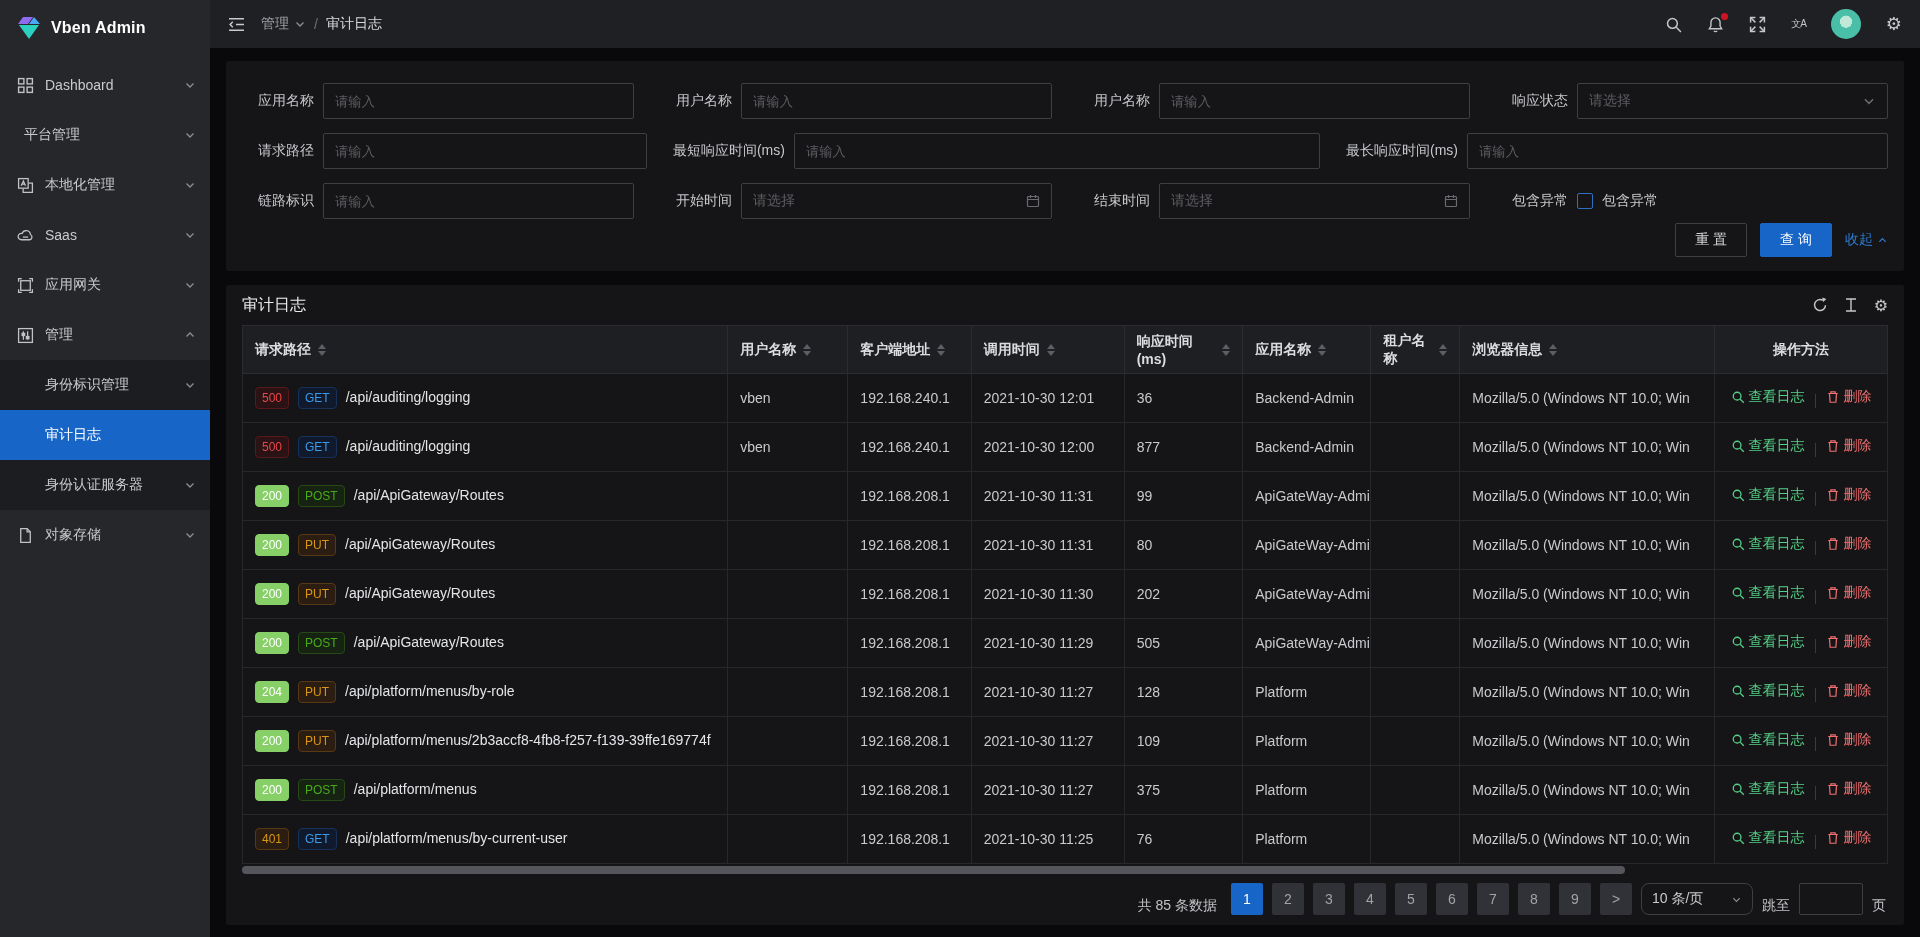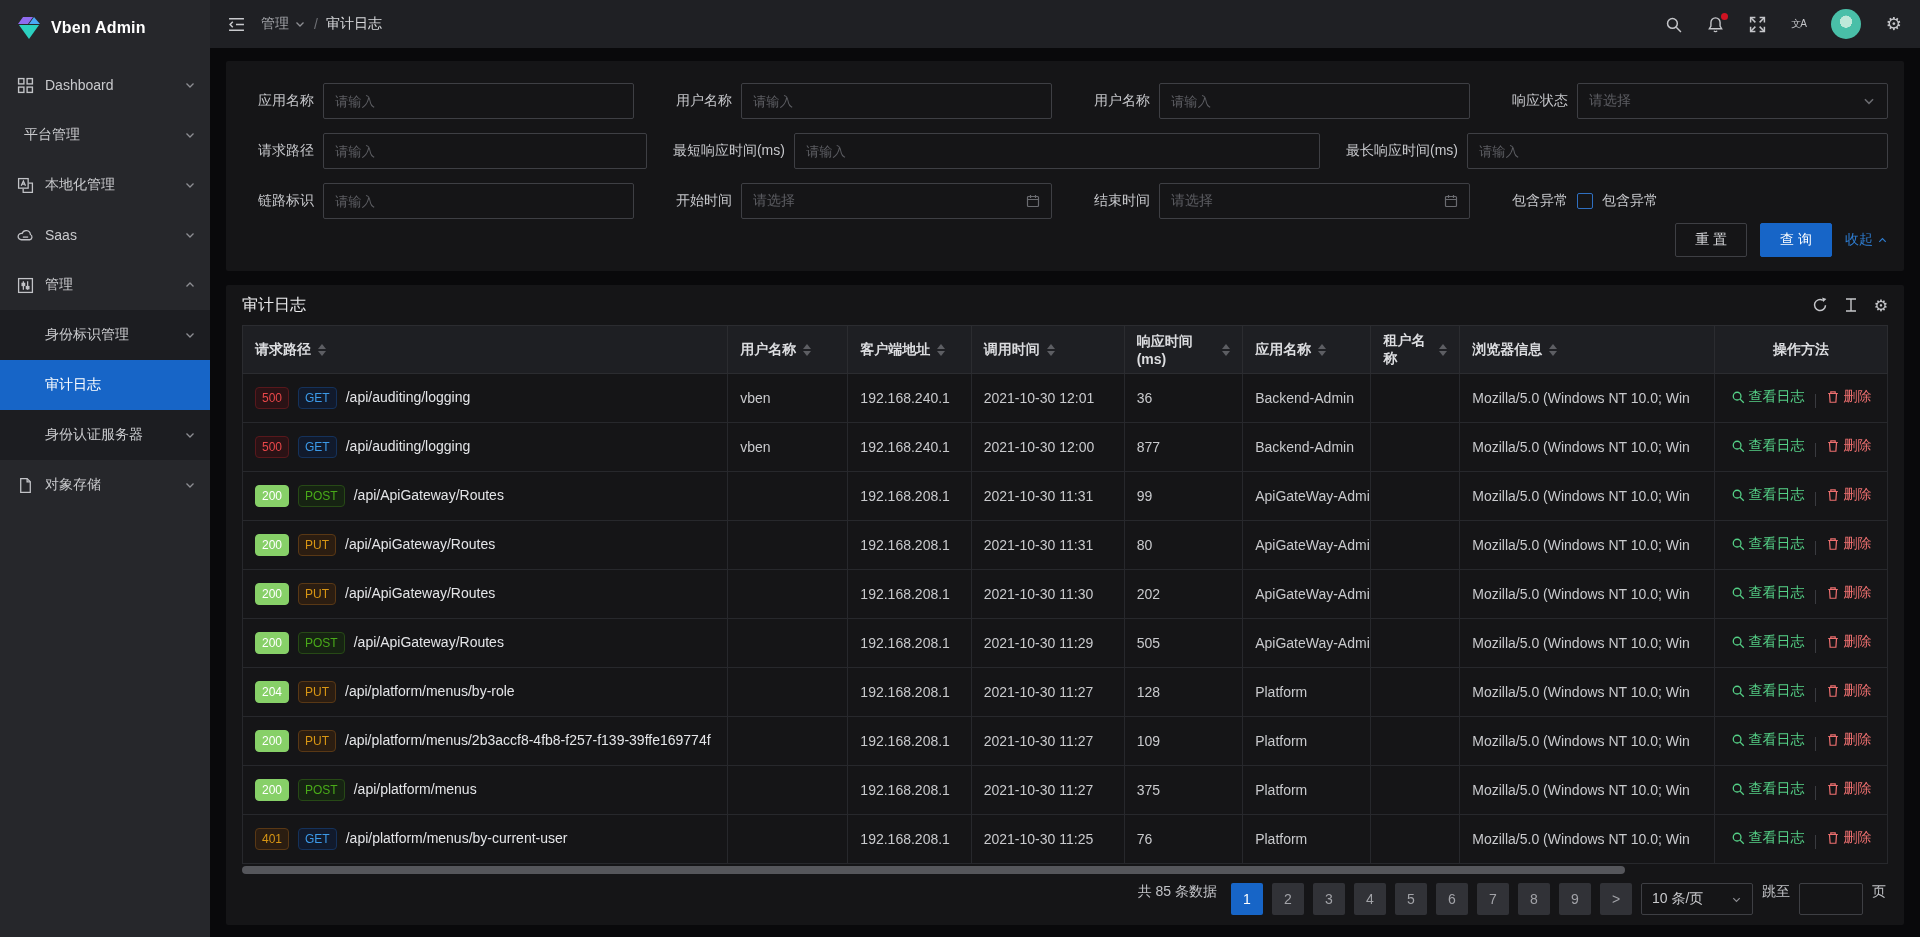--- a/index.html
+++ b/index.html
@@ -92,25 +92,25 @@
   .act { display:inline-flex; align-items:center; gap:4px; cursor:pointer; }
   .act svg { width:14px; height:14px; }
   .act-view { color:#55d187; }
   .act-del  { color:#ed6f6f; }
   .act-sep { display:inline-block; width:1px; height:14px; background:#3a3b40; margin:0 10px; vertical-align:middle; }
 
   .hscroll { height:8px; margin-top:2px; }
   .hscroll .thumb { width:84%; height:8px; border-radius:4px; background:#55565b; }
 
   
-  .pager { display:flex; align-items:flex-start; justify-content:flex-end; gap:9px; padding:9px 2px 2px; color:#c2c3c7; }
+  .pager { display:flex; align-items:flex-end; justify-content:flex-end; gap:9px; padding:9px 2px 2px; color:#c2c3c7; }
   .pg-total { margin-right:5px; }
   .pg-btn { min-width:32px; height:32px; border-radius:2px; background:#313237; color:#a2a3a8; display:inline-flex; align-items:center; justify-content:center; cursor:pointer; font-size:14px; }
   .pg-btn.active { background:#1765c7; color:#fff; }
-  .pg-size { width:112px; height:32px; border:1px solid #3e3f44; border-radius:2px; display:flex; align-items:center; padding:0 10px; cursor:pointer; }
+  .pg-size { width:112px; height:32px; border:1px solid #3e3f44; border-radius:8px; display:flex; align-items:center; padding:0 10px; cursor:pointer; }
   .pg-size .ph2 { flex:1; color:#c9cacd; }
   .pg-size .chev svg { width:11px; height:11px; }
   .pg-jump-input { width:64px; height:32px; background:transparent; border:1px solid #3e3f44; border-radius:2px; color:#c9cacd; padding:0 8px; outline:none; }
 </style>
 </head>
 <body>
 
 <aside class="sidebar">
   <div class="logo-row">
     <span style="display:inline-flex">
@@ -163,20 +163,34 @@
         </span>
       </div>
       <div class="menu-item">
         <span class="mi-icon">
           <svg viewBox="0 0 16 16" fill="none" stroke="currentColor" stroke-width="1.2">
             <path d="M4.3 12a3 3 0 1 1 .5-5.9 4 4 0 0 1 7.8 1A2.6 2.6 0 0 1 12 12z"></path>
             <path d="M5.5 9.5h5"></path>
           </svg>
         </span>
         <span class="mi-label">Saas</span>
+        <span class="chev">
+          <svg viewBox="0 0 12 12" fill="none" stroke="currentColor" stroke-width="1.3">
+            <path d="M2.5 4.5 6 8l3.5-3.5"></path>
+          </svg>
+        </span>
+      </div>
+      <div class="menu-item">
+        <span class="mi-icon">
+          <svg viewBox="0 0 16 16" fill="none" stroke="currentColor" stroke-width="1.2">
+            <rect x="3.5" y="3.5" width="9" height="9"></rect>
+            <path d="M1.5 4.5v-3h3M11.5 1.5h3v3M14.5 11.5v3h-3M4.5 14.5h-3v-3"></path>
+          </svg>
+        </span>
+        <span class="mi-label">应用网关</span>
         <span class="chev">
           <svg viewBox="0 0 12 12" fill="none" stroke="currentColor" stroke-width="1.3">
             <path d="M2.5 4.5 6 8l3.5-3.5"></path>
           </svg>
         </span>
       </div>
       <div class="menu-item">
         <span class="mi-icon">
           <svg viewBox="0 0 16 16" fill="none" stroke="currentColor" stroke-width="1.2">
             <rect x="1.5" y="1.5" width="13" height="13"></rect>

